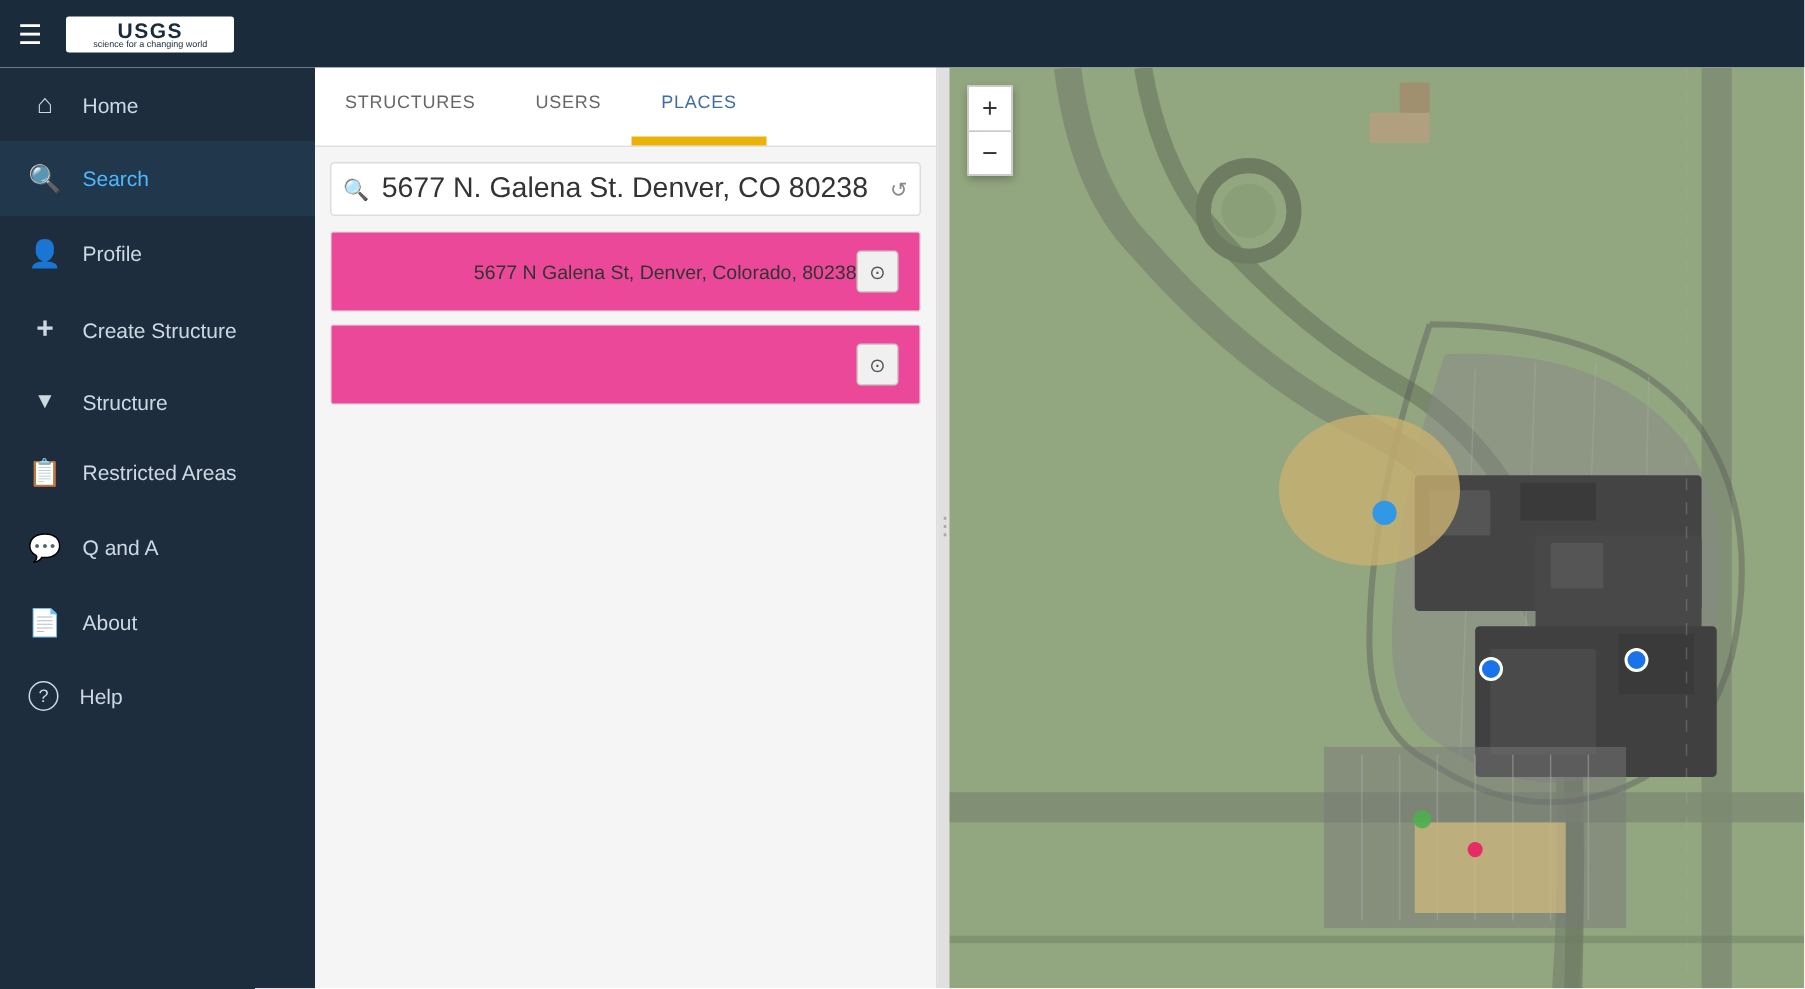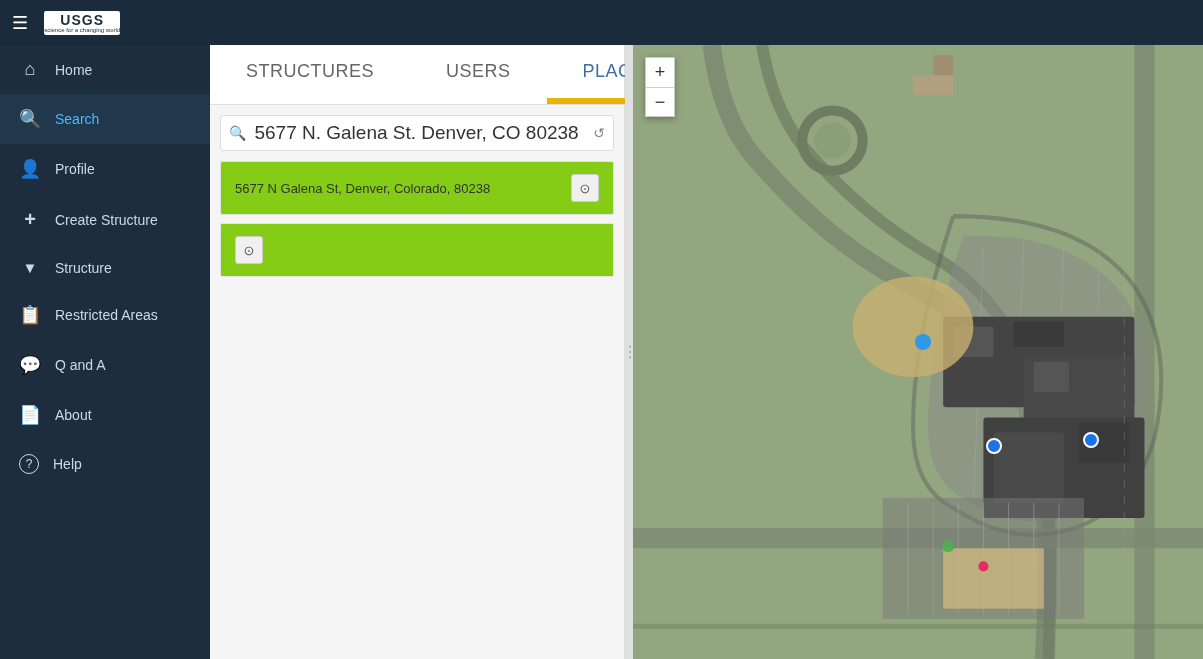--- a/index.html
+++ b/index.html
@@ -21,21 +21,21 @@
       cursor: pointer;
     }
     .usgs-logo {
       display: flex;
       align-items: center;
       gap: 6px;
     }
     .usgs-logo-box {
       background: #fff;
       border-radius: 2px;
-      padding: 2px 0;
+      padding: 2px 18px;
       display: flex;
       flex-direction: column;
       align-items: center;
     }
     .usgs-logo-text {
       color: #1a2b3c;
       font-weight: 900;
       font-size: 14px;
       letter-spacing: 1px;
       line-height: 1;
@@ -102,22 +102,22 @@
       border-right: 1px solid #ddd;
     }
 
     
     .tabs {
       display: flex;
       background: #fff;
       border-bottom: 1px solid #e0e0e0;
     }
     .tab {
-      padding: 16px 36px;
-      font-size: 18px;
+      padding: 16px 20px;
+      font-size: 12px;
       color: #666;
       cursor: pointer;
       letter-spacing: 0.5px;
       font-weight: 500;
       border-bottom: 2px solid transparent;
     }
     .tab.active {
       color: #3e6fa3;
       border-bottom: 6px solid #eab308;
     }
@@ -148,22 +148,22 @@
     .search-bar-refresh {
       color: #888;
       font-size: 14px;
       cursor: pointer;
     }
 
     
     .result-item {
       display: flex;
       align-items: center;
-      justify-content: space-between;
-      background: #84cc16;
+      justify-content: flex-end;
+      background: #ec4899;
       border: 1px solid #e5e5e5;
       margin: 4px 10px;
       padding: 12px 14px;
       border-radius: 2px;
       cursor: pointer;
     }
     .result-text {
       font-size: 13px;
       color: #333;
     }

